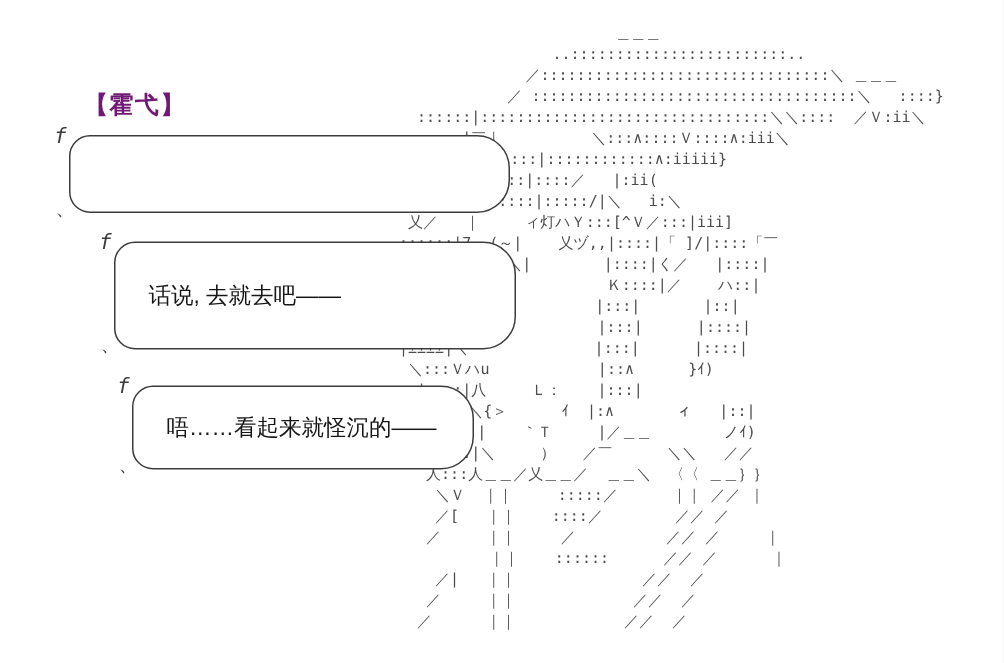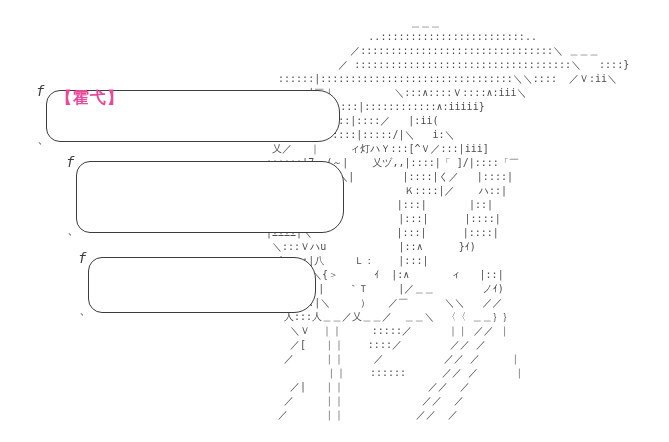--- a/index.html
+++ b/index.html
@@ -10,21 +10,21 @@
   
   .aa{
     position:absolute;left:266px;top:6px;z-index:1;
     font-family:"DejaVu Sans Mono",monospace;
     font-size:10px;line-height:14px;letter-spacing:0;
     color:#4c4c4c;white-space:pre;
   }
   
   .speaker{
     position:absolute;left:56px;top:60px;z-index:3;
-    font-size:16px;font-weight:600;color:#ec4899;letter-spacing:1px;margin-top:28px;
+    font-size:16px;font-weight:600;color:#701a75;letter-spacing:1px;
   }
   
   .bubble{
     position:absolute;z-index:2;background:#ffffff;
     border:1.6px solid #3c3c3c;border-radius:14px 22px 22px 14px;
     color:#161616;font-size:15px;line-height:21px;
     display:flex;flex-direction:column;justify-content:center;
     padding:4px 14px 4px 22px;box-sizing:border-box;
   }
   .bubble .corner-f{
@@ -78,21 +78,23 @@
 
   <div class="speaker">【霍弋】</div>
 
   <div class="bubble bubble-1">
     <span class="corner-f">f</span>
     <span class="tail-bl">、</span>
   </div>
 
   <div class="bubble bubble-2">
     <span class="corner-f">f</span>
+    <div class="line">话说, 去就去吧——</div>
     <span class="tail-bl">、</span>
   </div>
 
   <div class="bubble bubble-3">
     <span class="corner-f">f</span>
+    <div class="line">唔……看起来就怪沉的——</div>
     <span class="tail-bl">、</span>
   </div>
 
 </div>
 
 </body></html>

